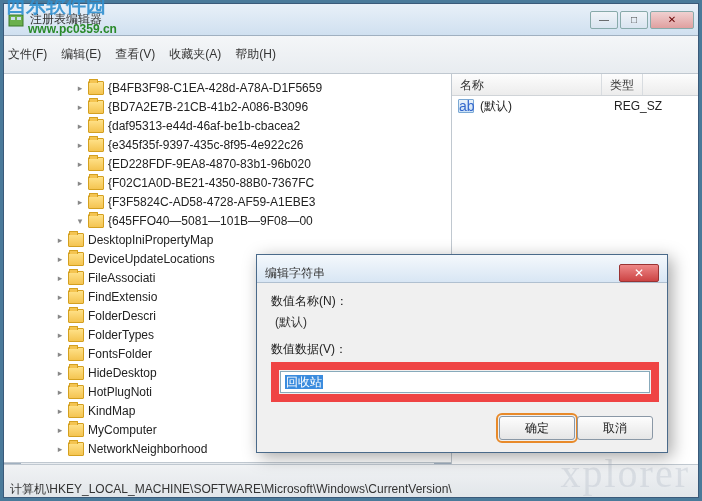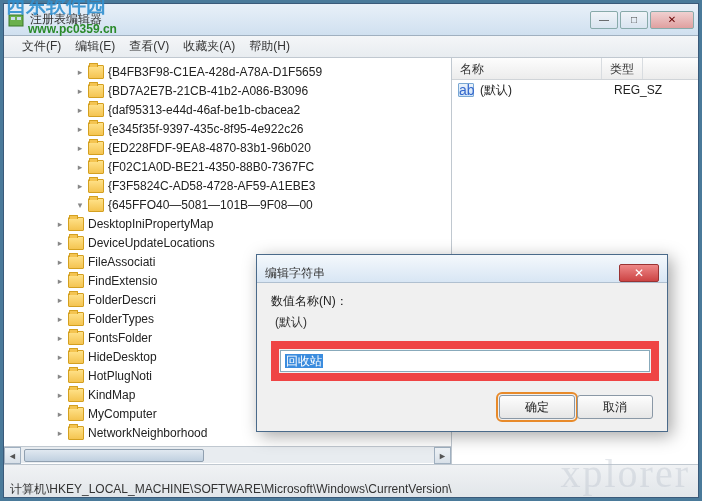--- a/index.html
+++ b/index.html
@@ -4,21 +4,21 @@
 <style>
 *{box-sizing:border-box;margin:0;padding:0;font-family:"Microsoft YaHei",Tahoma,sans-serif;font-size:12px}
 body{width:702px;height:501px;background:#4a7a9a;padding:3px;position:relative;overflow:hidden}
 .window{width:696px;height:495px;background:#fff;border:1px solid #3a5a7a;display:flex;flex-direction:column}
 .titlebar{height:32px;background:linear-gradient(#e8f0f8,#d0e0f0);display:flex;align-items:center;padding:0 4px;border-bottom:1px solid #a0b0c0}
 .titlebar-icon{width:16px;height:16px;margin-right:6px}
 .titlebar-text{flex:1;color:#333}
 .win-btns{display:flex;gap:2px}
 .win-btn{width:28px;height:18px;background:linear-gradient(#f0f4f8,#d8e4f0);border:1px solid #8aa;border-radius:2px;display:flex;align-items:center;justify-content:center;font-size:10px;color:#444}
 .win-btn.close{width:44px;background:linear-gradient(#f0d0d0,#e0a0a0);color:#600}
-.menubar{height:22px;background:linear-gradient(#f4f6f8,#e8ecf0);display:flex;align-items:center;padding:0 18px;gap:14px;border-bottom:1px solid #c0c8d0;position:relative}
+.menubar{height:38px;background:linear-gradient(#f4f6f8,#e8ecf0);display:flex;align-items:center;padding:0 4px;gap:14px;border-bottom:1px solid #c0c8d0;position:relative}
 .menu-item{color:#333;cursor:default}
 .watermark{position:absolute;left:6px;top:-8px;font-size:20px;font-weight:bold;color:#3090d0;opacity:.9;pointer-events:none;z-index:5}
 .watermark2{position:absolute;left:28px;top:22px;font-size:12px;color:#2a8a2a;font-weight:bold;z-index:5}
 .client{flex:1;display:flex;overflow:hidden}
 .tree-pane{width:448px;border-right:1px solid #c0c8d0;overflow:auto;background:#fff;position:relative}
 .tree{padding:4px 0 4px 30px}
 .tree-row{display:flex;align-items:center;height:19px;white-space:nowrap}
 .exp{width:12px;height:12px;display:inline-flex;align-items:center;justify-content:center;color:#888;font-size:9px;margin-right:2px}
 .folder-icon{width:16px;height:14px;background:linear-gradient(#ffe28a,#f4c451);border:1px solid #d4a020;border-radius:1px;margin-right:4px;position:relative;flex-shrink:0}
 .folder-icon::before{content:"";position:absolute;top:-3px;left:0;width:7px;height:3px;background:#f4c451;border:1px solid #d4a020;border-bottom:none;border-radius:1px 1px 0 0}
@@ -214,20 +214,21 @@
 <div class="bg-text">xplorer</div>
 
 <div class="dialog">
   <div class="dlg-title">
     <span class="dlg-title-text">编辑字符串</span>
     <div class="dlg-close">✕</div>
   </div>
   <div class="dlg-body">
     <div class="dlg-label">数值名称(N)：</div>
     <div class="dlg-ro">(默认)</div>
+    <div class="dlg-label">数值数据(V)：</div>
     <div class="dlg-input-wrap">
       <div class="dlg-input"><span class="sel">回收站</span></div>
     </div>
     <div class="dlg-btns">
       <div class="dlg-btn ok">确定</div>
       <div class="dlg-btn">取消</div>
     </div>
   </div>
 </div>
 

